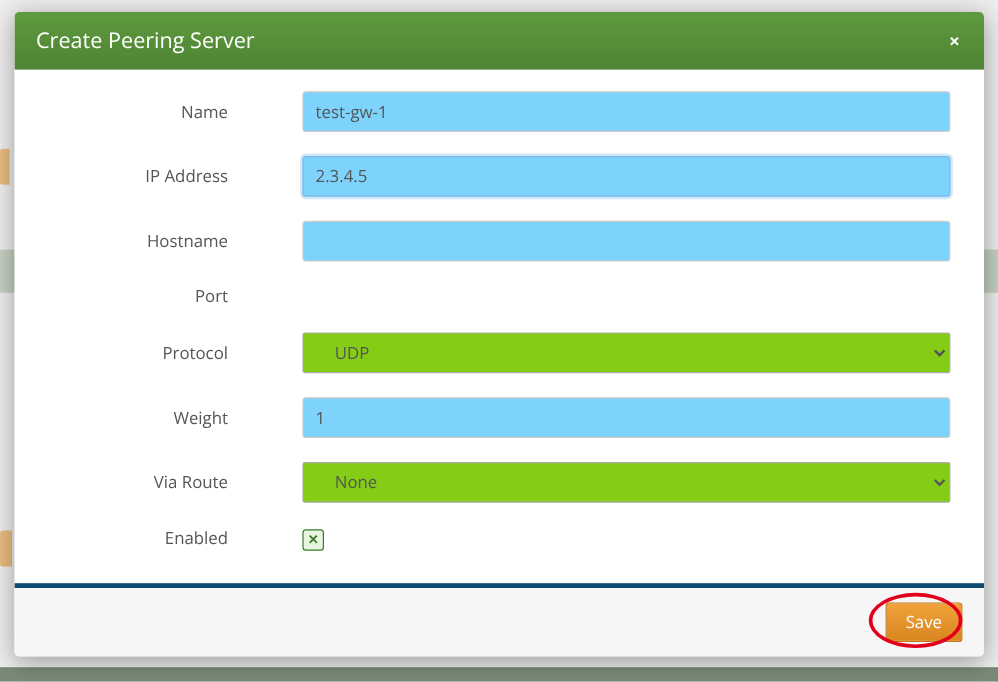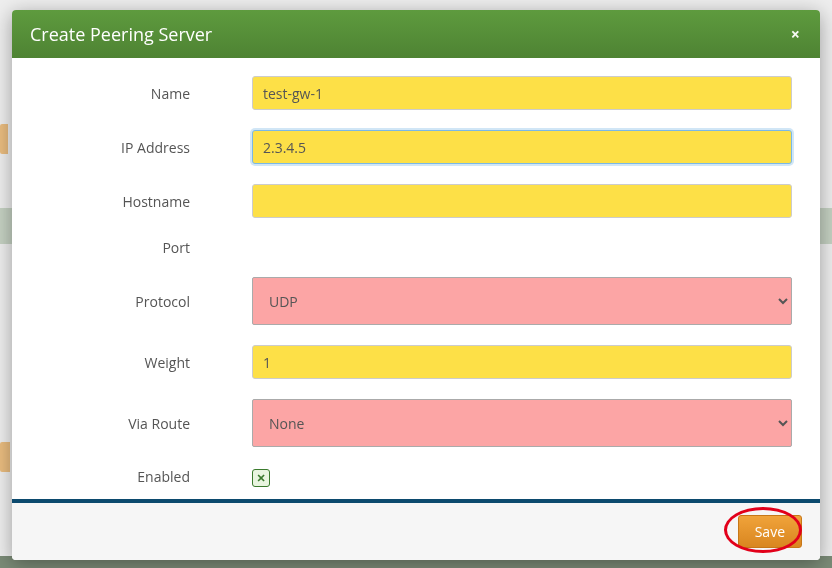--- a/index.html
+++ b/index.html
@@ -87,58 +87,58 @@
     padding: 18px 28px 10px 28px;
   }
 
   .form-row {
     display: flex;
     align-items: center;
     margin-bottom: 20px;
     gap: 44px;
   }
   .form-row.checkbox-row {
-    margin-bottom: 2px;
+    margin-bottom: 17px;
     justify-content: space-between;
   }
   .form-label {
     width: 150px;
     text-align: right;
     padding-right: 18px;
     color: #555;
     font-size: 14px;
   }
   .form-control-wrap {
     flex: 1;
   }
   .form-control {
     width: 100%;
     box-sizing: border-box;
     height: 34px;
     padding: 6px 10px;
     font-size: 14px;
     color: #555;
-    background: #fde047;
+    background: #7dd3fc;
     border: 1px solid #ccc;
     border-radius: 3px;
     outline: none;
     font-family: inherit;
   }
   .form-control.focused {
     border-color: #7ab8e6;
     box-shadow: 0 0 0 2px rgba(122,184,230,0.35);
   }
   .form-select {
     width: 100%;
     box-sizing: border-box;
-    height: 48px;
-    padding: 6px 12px;
+    height: 34px;
+    padding: 6px 22px;
     font-size: 14px;
     color: #555;
-    background: #fca5a5;
+    background: #84cc16;
     border: 1px solid #aaa;
     border-radius: 2px;
     outline: none;
     font-family: inherit;
   }
 
   .checkbox-badge {
     display: inline-flex;
     align-items: center;
     justify-content: center;

